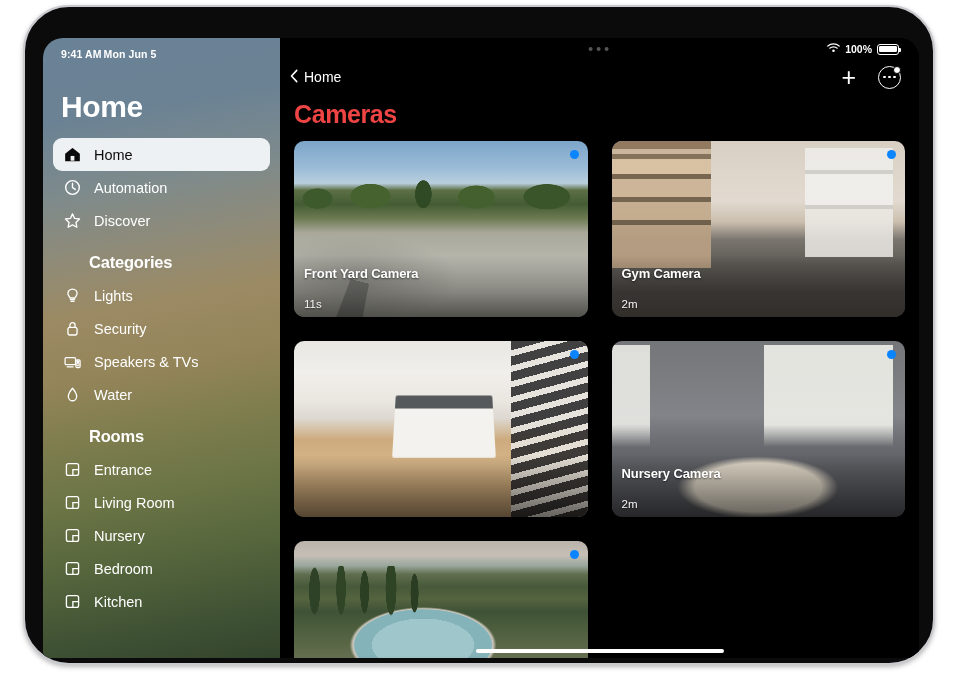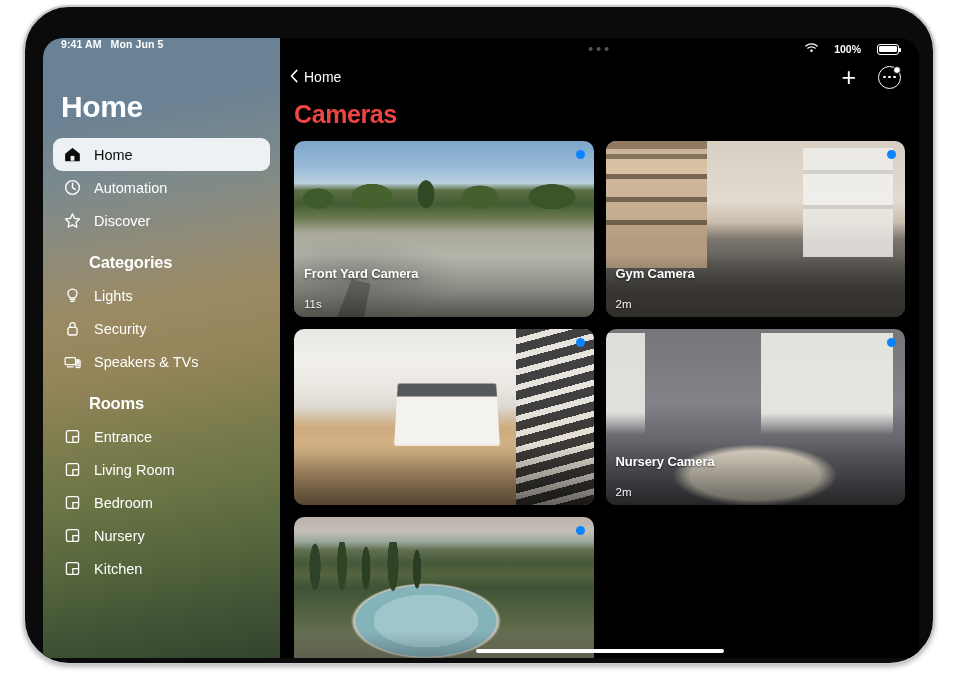--- a/index.html
+++ b/index.html
@@ -50,23 +50,23 @@
         #6a7445 72%,
         #55653c 82%,
         #425435 91%,
         #33442d 100%);
     padding: 0 10px;
     flex: 0 0 237px;
     overflow: hidden;
   }
   .sb-status {
     height: 22px;
-    display: flex; align-items: flex-start;
+    display: flex; align-items: flex-end;
     padding-left: 8px;
-    gap: 9px;
+    gap: 2px;
     font-size: 10.5px; font-weight: 600;
     color: #fff;
     letter-spacing: .1px;
   }
   .sb-title {
     font-size: 30px; font-weight: 700; color: #fff;
     padding: 30px 0 14px 8px;
     letter-spacing: -.4px;
   }
   .sb-section {
@@ -119,21 +119,21 @@
     transform: translate(-57%, -50%);
     display: flex; gap: 4px;
   }
   .multitask-dots i {
     width: 4px; height: 4px; border-radius: 50%;
     background: #555;
     display: block;
   }
   .status-right {
     margin-left: auto;
-    display: flex; align-items: center; gap: 16px;
+    display: flex; align-items: center; gap: 5px;
     color: #fff; font-size: 10.5px; font-weight: 600;
   }
   .batt {
     width: 22px; height: 11px;
     border: 1.2px solid #fff; border-radius: 3px;
     position: relative; padding: 1.3px;
   }
   .batt::after {
     content: ""; position: absolute; right: -3px; top: 3.2px;
     width: 1.8px; height: 4px; background: #fff; border-radius: 0 1px 1px 0;
@@ -171,21 +171,21 @@
     font-size: 25px; font-weight: 700; color: #ef4444;
     padding: 6px 0 12px 14px;
     letter-spacing: -.4px;
     flex: 0 0 auto;
   }
 
   .grid {
     flex: 1 1 auto;
     display: grid;
     grid-template-columns: 1fr 1fr;
-    gap: 12px;
+    gap: 24px;
     padding: 0 14px 0 14px;
     align-content: start;
     overflow: hidden;
   }
 
   .tile {
     position: relative;
     height: 176px;
     border-radius: 10px;
     overflow: hidden;
@@ -410,20 +410,28 @@
             <rect x="2.2" y="6" width="11" height="7.4" rx="1.2" fill="none" stroke="#fff" stroke-width="1.3"></rect>
             <path d="M4.4 15.6 L10.6 15.6" stroke="#fff" stroke-width="1.3" stroke-linecap="round"></path>
             <rect x="13.6" y="8.4" width="4.4" height="8" rx="1.2" fill="none" stroke="#fff" stroke-width="1.3"></rect>
             <circle cx="15.8" cy="13.4" r="1.3" fill="none" stroke="#fff" stroke-width="1.1"></circle>
             <circle cx="15.8" cy="10.3" r=".7" fill="#fff"></circle>
           </svg>
         </span>
         <span>Speakers &amp; TVs</span>
       </div>
 
+      <div class="sb-item">
+        <span class="ico">
+          <svg viewBox="0 0 20 20" width="19" height="19">
+            <path d="M10 3.4 C10 3.4 5.6 8.6 5.6 11.8 C5.6 14.5 7.6 16.6 10 16.6 C12.4 16.6 14.4 14.5 14.4 11.8 C14.4 8.6 10 3.4 10 3.4 Z" fill="none" stroke="#fff" stroke-width="1.4" stroke-linejoin="round"></path>
+          </svg>
+        </span>
+        <span>Water</span>
+      </div>
 
       <div class="sb-section">Rooms</div>
 
       <div class="sb-item">
         <span class="ico">
           <svg viewBox="0 0 20 20" width="19" height="19">
             <rect x="3.6" y="3.8" width="12.8" height="12.4" rx="2" fill="none" stroke="#fff" stroke-width="1.4"></rect>
             <path d="M10.4 16.2 L10.4 10.2 L16.4 10.2" fill="none" stroke="#fff" stroke-width="1.4"></path>
           </svg>
         </span>
@@ -440,31 +448,31 @@
         <span>Living Room</span>
       </div>
 
       <div class="sb-item">
         <span class="ico">
           <svg viewBox="0 0 20 20" width="19" height="19">
             <rect x="3.6" y="3.8" width="12.8" height="12.4" rx="2" fill="none" stroke="#fff" stroke-width="1.4"></rect>
             <path d="M10.4 16.2 L10.4 10.2 L16.4 10.2" fill="none" stroke="#fff" stroke-width="1.4"></path>
           </svg>
         </span>
-        <span>Bedroom</span>
+        <span>Nursery</span>
       </div>
 
       <div class="sb-item">
         <span class="ico">
           <svg viewBox="0 0 20 20" width="19" height="19">
             <rect x="3.6" y="3.8" width="12.8" height="12.4" rx="2" fill="none" stroke="#fff" stroke-width="1.4"></rect>
             <path d="M10.4 16.2 L10.4 10.2 L16.4 10.2" fill="none" stroke="#fff" stroke-width="1.4"></path>
           </svg>
         </span>
-        <span>Nursery</span>
+        <span>Bedroom</span>
       </div>
 
       <div class="sb-item">
         <span class="ico">
           <svg viewBox="0 0 20 20" width="19" height="19">
             <rect x="3.6" y="3.8" width="12.8" height="12.4" rx="2" fill="none" stroke="#fff" stroke-width="1.4"></rect>
             <path d="M10.4 16.2 L10.4 10.2 L16.4 10.2" fill="none" stroke="#fff" stroke-width="1.4"></path>
           </svg>
         </span>
         <span>Kitchen</span>

